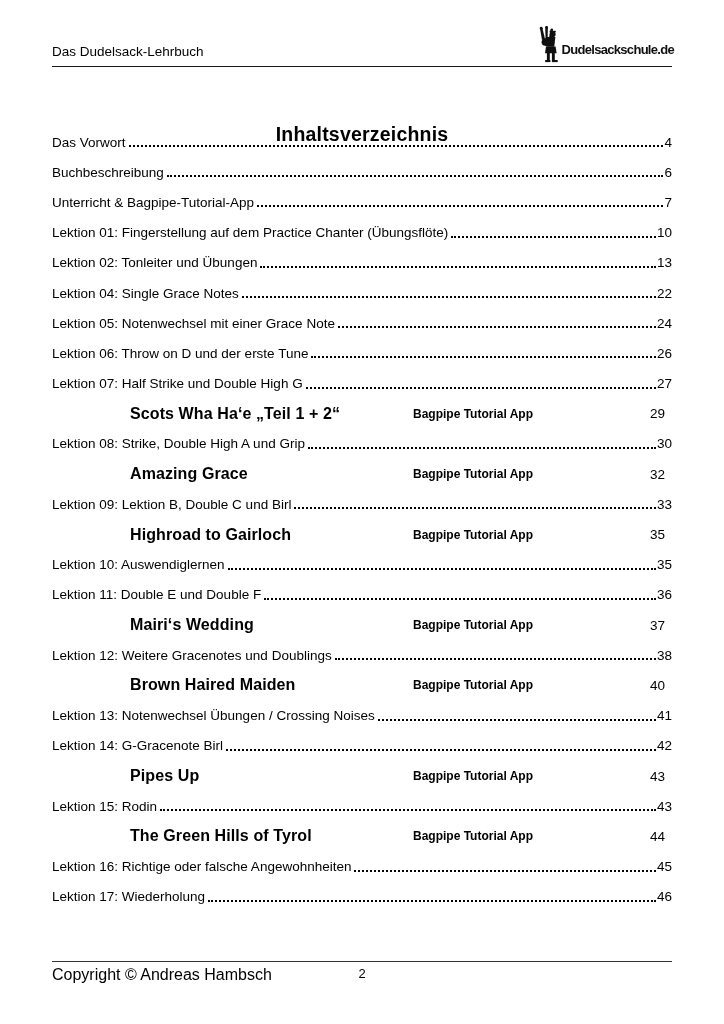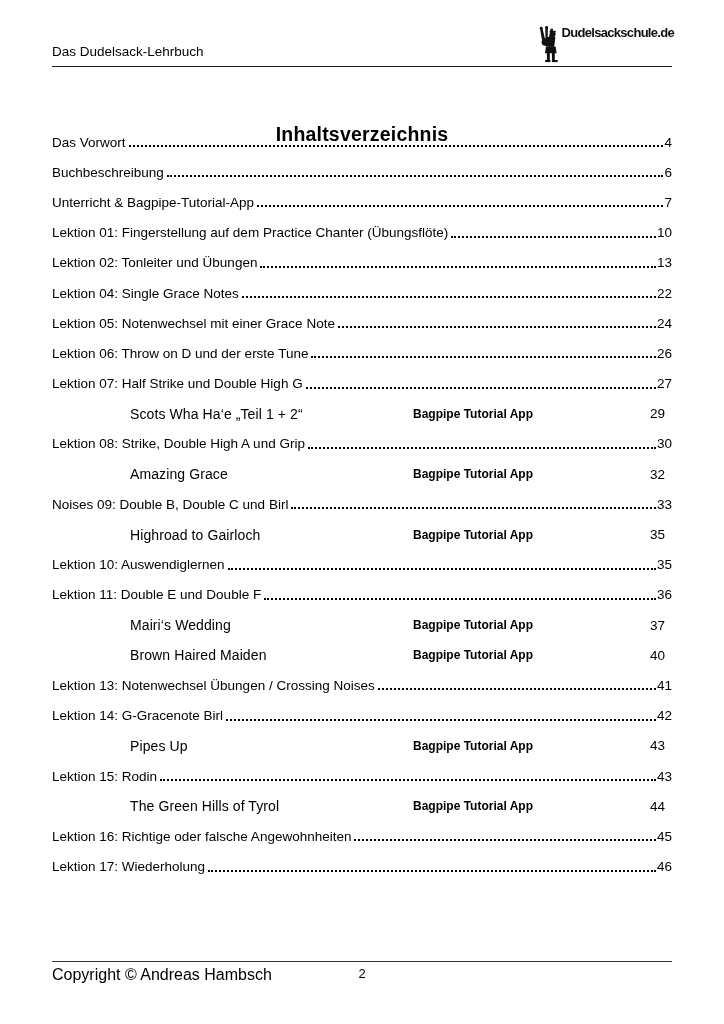--- a/index.html
+++ b/index.html
@@ -12,21 +12,21 @@
     overflow:hidden;
   }
 
   
   .doc-title {
     position:absolute; left:52px; top:45px;
     font-size:13.5px; line-height:1.1;
   }
   .logo {
     position:absolute; right:50px; top:26px;
-    display:flex; align-items:flex-start; gap:3px;
+    display:flex; align-items:flex-end; gap:3px;
   }
   .logo svg { display:block; }
   .logo-text {
     font-size:13px; font-weight:700; letter-spacing:-0.7px;
     line-height:1; padding-bottom:7px; color:#101010;
   }
   .header-rule {
     position:absolute; left:52px; width:620px; top:66px;
     border-top:1.6px solid #1a1a1a;
   }
@@ -48,21 +48,21 @@
   .entry-label { flex:none; }
   .leader {
     flex:1 1 auto; height:0;
     border-bottom:2px dotted #000;
     transform:translateY(4px);
     margin:0 1px 0 3px;
   }
   .entry-page { flex:none; }
 
   .tune-title {
-    font-weight:400; font-size:14px; margin-left:78px; letter-spacing:0.1px;
+    font-weight:700; font-size:16px; margin-left:78px; letter-spacing:0.1px;
   }
   .tune-app {
     position:absolute; left:361px; font-weight:700; font-size:12px;
   }
   .tune-page { margin-left:auto; padding-right:7px; }
 
   
   .footer-rule {
     position:absolute; left:52px; width:620px; top:961px;
     border-top:1.3px solid #333;
@@ -175,21 +175,21 @@
     <span class="entry-page">30</span>
   </div>
 
   <div class="toc-row tune">
     <span class="tune-title">Amazing Grace</span>
     <span class="tune-app">Bagpipe Tutorial App</span>
     <span class="tune-page">32</span>
   </div>
 
   <div class="toc-row chapter">
-    <span class="entry-label">Noises 09: Double B, Double C und Birl</span>
+    <span class="entry-label">Lektion 09: Lektion B, Double C und Birl</span>
     <span class="leader"></span>
     <span class="entry-page">33</span>
   </div>
 
   <div class="toc-row tune">
     <span class="tune-title">Highroad to Gairloch</span>
     <span class="tune-app">Bagpipe Tutorial App</span>
     <span class="tune-page">35</span>
   </div>
 
@@ -204,20 +204,25 @@
     <span class="leader"></span>
     <span class="entry-page">36</span>
   </div>
 
   <div class="toc-row tune">
     <span class="tune-title">Mairi‘s Wedding</span>
     <span class="tune-app">Bagpipe Tutorial App</span>
     <span class="tune-page">37</span>
   </div>
 
+  <div class="toc-row chapter">
+    <span class="entry-label">Lektion 12: Weitere Gracenotes und Doublings</span>
+    <span class="leader"></span>
+    <span class="entry-page">38</span>
+  </div>
 
   <div class="toc-row tune">
     <span class="tune-title">Brown Haired Maiden</span>
     <span class="tune-app">Bagpipe Tutorial App</span>
     <span class="tune-page">40</span>
   </div>
 
   <div class="toc-row chapter">
     <span class="entry-label">Lektion 13: Notenwechsel Übungen / Crossing Noises</span>
     <span class="leader"></span>

